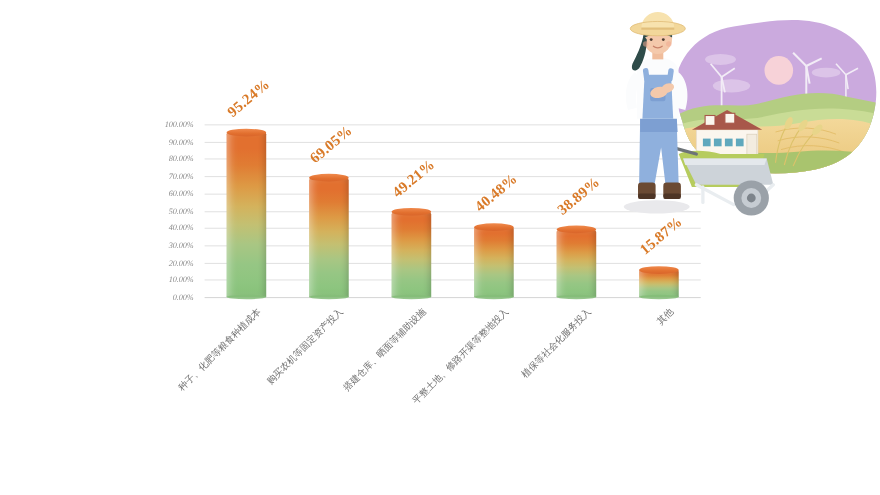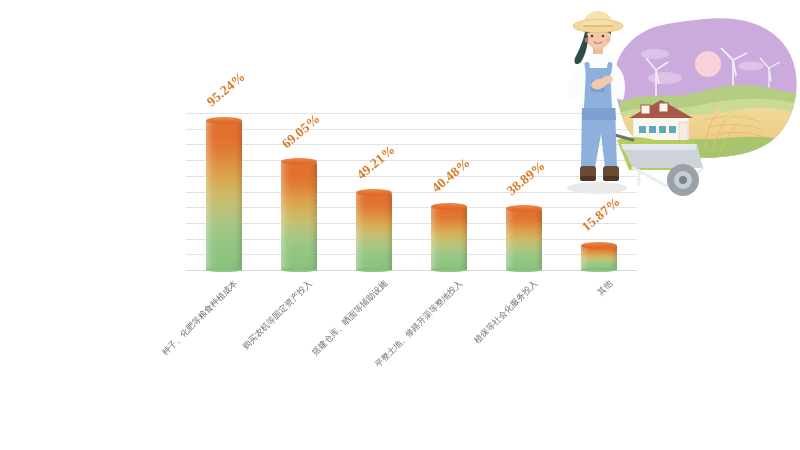--- a/index.html
+++ b/index.html
@@ -145,20 +145,33 @@
     width: 250px;
     height: 195px;
     pointer-events: none;
   }
 </style>
 </head>
 <body>
 
 <div id="chart-root">
 
+  <div class="ylabels" id="ylabels">
+      <div class="ytick" style="top: 0px;">100.00%</div>
+      <div class="ytick" style="top: 15.7px;">90.00%</div>
+      <div class="ytick" style="top: 31.4px;">80.00%</div>
+      <div class="ytick" style="top: 47.1px;">70.00%</div>
+      <div class="ytick" style="top: 62.8px;">60.00%</div>
+      <div class="ytick" style="top: 78.5px;">50.00%</div>
+      <div class="ytick" style="top: 94.2px;">40.00%</div>
+      <div class="ytick" style="top: 109.9px;">30.00%</div>
+      <div class="ytick" style="top: 125.6px;">20.00%</div>
+      <div class="ytick" style="top: 141.3px;">10.00%</div>
+      <div class="ytick" style="top: 157px;">0.00%</div>
+    </div>
 
   <div class="plot" id="plot">
       <div class="gridline" style="top: 0px;"></div>
       <div class="gridline" style="top: 15.7px;"></div>
       <div class="gridline" style="top: 31.4px;"></div>
       <div class="gridline" style="top: 47.1px;"></div>
       <div class="gridline" style="top: 62.8px;"></div>
       <div class="gridline" style="top: 78.5px;"></div>
       <div class="gridline" style="top: 94.2px;"></div>
       <div class="gridline" style="top: 109.9px;"></div>

